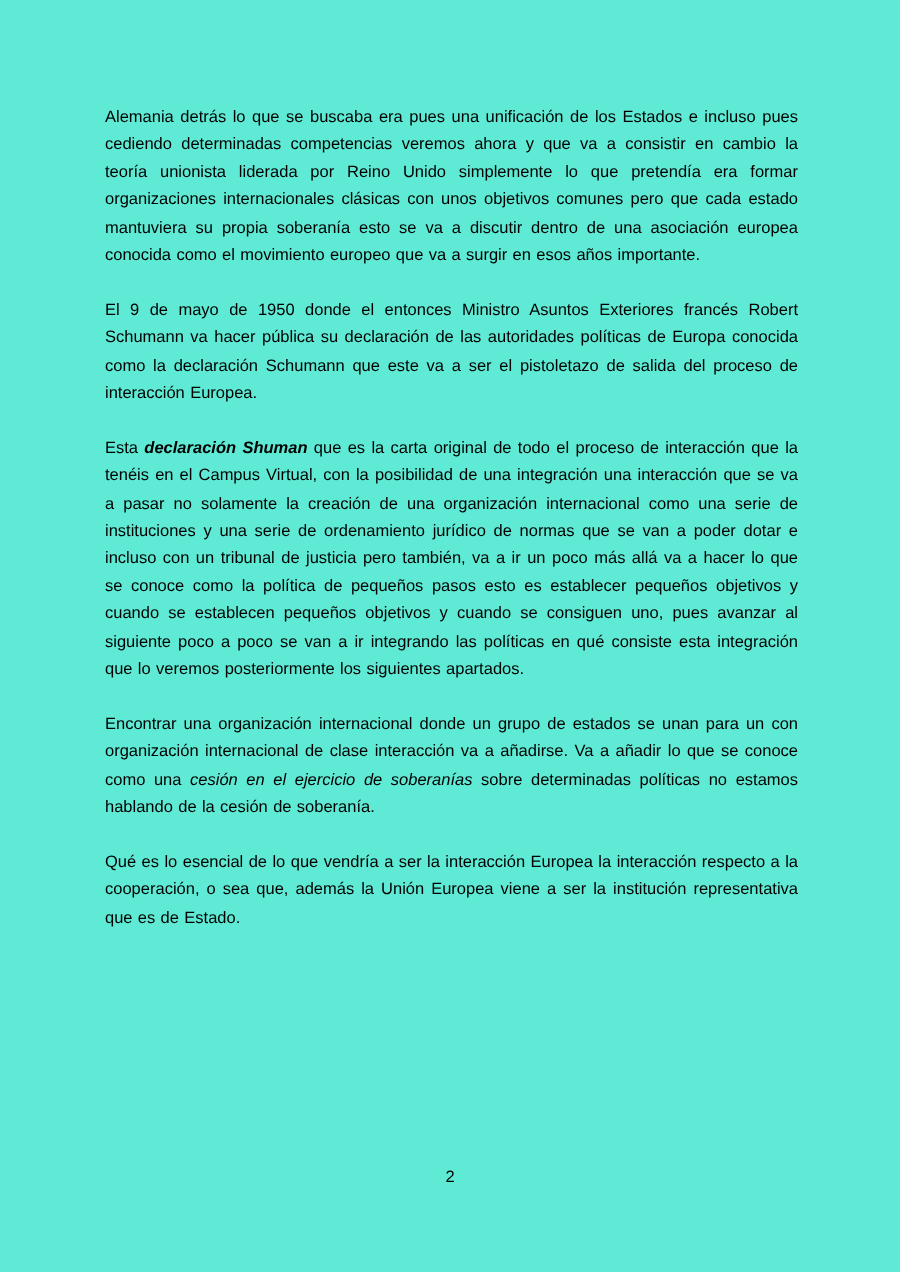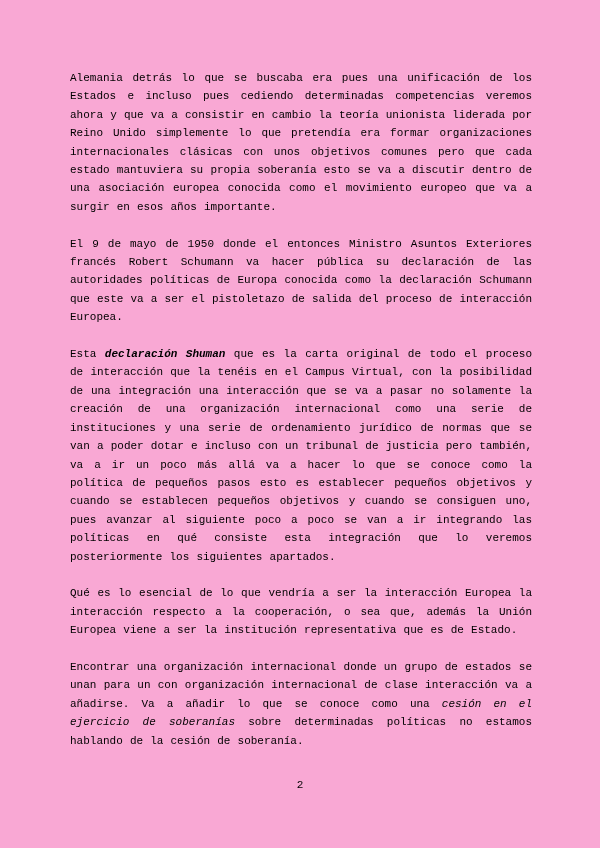--- a/index.html
+++ b/index.html
@@ -11,22 +11,21 @@
     height: 848px;
     background: #ffffff;
     position: relative;
     overflow: hidden;
     font-family: "Liberation Sans", "DejaVu Sans", sans-serif;
     color: #000000;
   }
   .page {
     position: absolute;
     inset: 0;
-    background: #f9a8d4;
-    font-family: Liberation Mono, monospace;
+    background: #5eead4;
   }
   .content {
     position: absolute;
     left: 70px;
     top: 69px;
     width: 462px;
   }
   .para {
     font-size: 11px;
     line-height: 18.4px;
@@ -58,20 +57,20 @@
 
 <div class="page">
   <div class="content">
 
     <p class="para"><span>Alemania detrás lo que se buscaba era pues una unificación de los Estados e incluso pues cediendo determinadas competencias veremos ahora y que va a consistir en cambio la teoría unionista liderada por Reino Unido simplemente lo que pretendía era formar organizaciones internacionales clásicas con unos objetivos comunes pero que cada estado mantuviera su propia soberanía esto se va a discutir dentro de una asociación europea conocida como el movimiento europeo que va a surgir en esos años importante.</span></p>
 
     <p class="para"><span>El 9 de mayo de 1950 donde el entonces Ministro Asuntos Exteriores francés Robert Schumann va hacer pública su declaración de las autoridades políticas de Europa conocida como la declaración Schumann que este va a ser el pistoletazo de salida del proceso de interacción Europea.</span></p>
 
     <p class="para"><span>Esta </span><span class="bold italic">declaración Shuman</span><span> que es la carta original de todo el proceso de interacción que la tenéis en el Campus Virtual, con la posibilidad de una integración una interacción que se va a pasar no solamente la creación de una organización internacional como una serie de instituciones y una serie de ordenamiento jurídico de normas que se van a poder dotar e incluso con un tribunal de justicia pero también, va a ir un poco más allá va a hacer lo que se conoce como la política de pequeños pasos esto es establecer pequeños objetivos y cuando se establecen pequeños objetivos y cuando se consiguen uno, pues avanzar al siguiente poco a poco se van a ir integrando las políticas en qué consiste esta integración que lo veremos posteriormente los siguientes apartados.</span></p>
 
+    <p class="para"><span>Encontrar una organización internacional donde un grupo de estados se unan para un con organización internacional de clase interacción va a añadirse. Va a añadir lo que se conoce como una </span><span class="italic">cesión en el ejercicio de soberanías</span><span> sobre determinadas políticas no estamos hablando de la cesión de soberanía.</span></p>
+
     <p class="para"><span>Qué es lo esencial de lo que vendría a ser la interacción Europea la interacción respecto a la cooperación, o sea que, además la Unión Europea viene a ser la institución representativa que es de Estado.</span></p>
-
-    <p class="para"><span>Encontrar una organización internacional donde un grupo de estados se unan para un con organización internacional de clase interacción va a añadirse. Va a añadir lo que se conoce como una </span><span class="italic">cesión en el ejercicio de soberanías</span><span> sobre determinadas políticas no estamos hablando de la cesión de soberanía.</span></p>
 
   </div>
 
   <div class="page-number">2</div>
 </div>
 
 </body></html>

